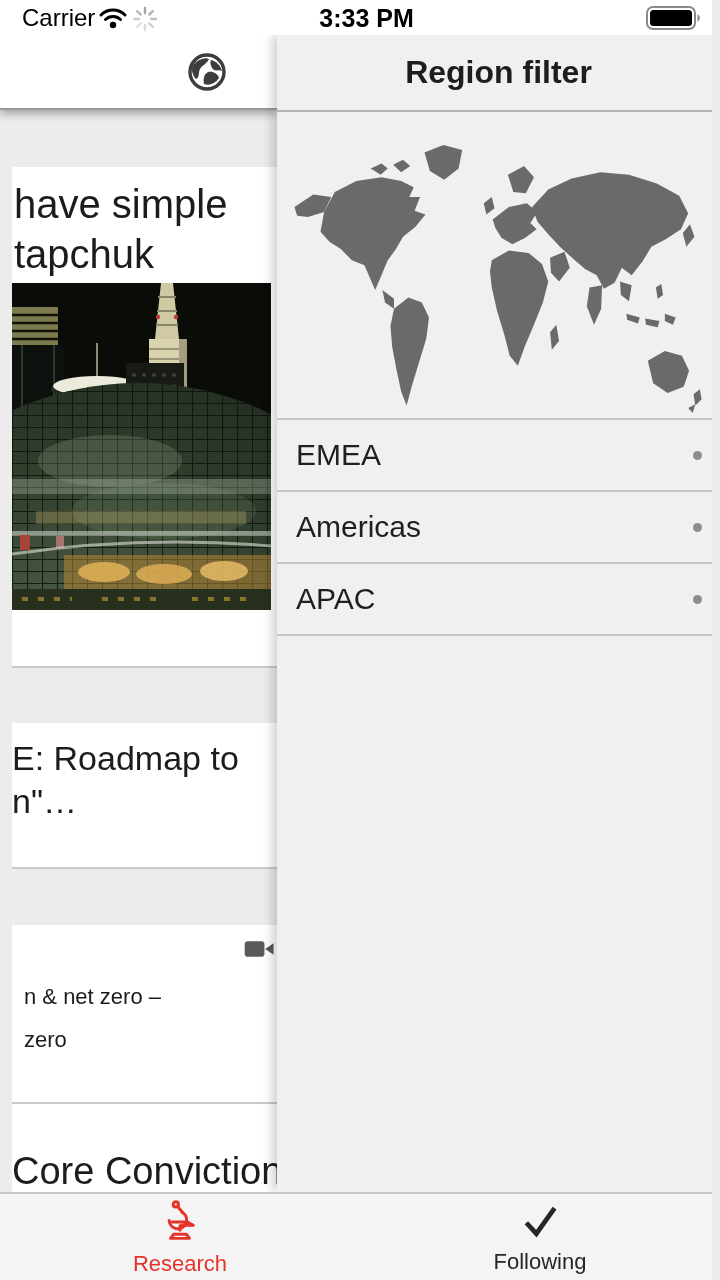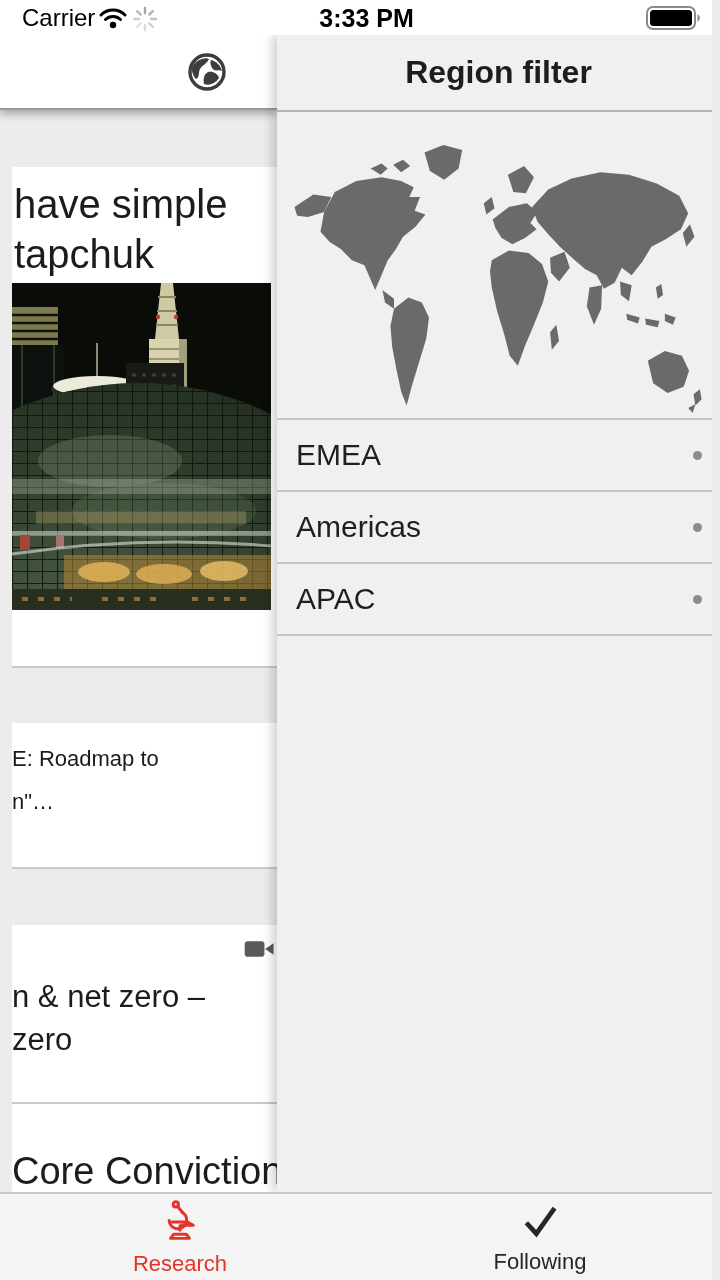--- a/index.html
+++ b/index.html
@@ -19,23 +19,23 @@
   .left-header { position:absolute; left:0; top:0; width:277px; height:110px; background:#fff;
                  border-bottom:2px solid #9a9a9a; box-shadow:0 4px 8px rgba(0,0,0,.30); z-index:10; }
   .globe-btn { position:absolute; left:186px; top:51px; width:42px; height:42px; }
 
   .card { position:absolute; left:12px; width:277px; background:#fff; border-bottom:2px solid #c9c9c9; overflow:hidden; z-index:1; }
   .card-title { color:#1c1c1c; letter-spacing:0; }
   .card1 { top:167px; height:501px; }
   .card1 .card-title { position:absolute; left:2px; top:12px; font-size:40px; line-height:50px; white-space:nowrap; }
   .article-image { position:absolute; left:0; top:116px; width:259px; height:327px; display:block; }
   .card2 { top:723px; height:146px; }
-  .card2 .card-title { position:absolute; left:0px; top:14px; font-size:22px; line-height:43px; white-space:nowrap; }
+  .card2 .card-title { position:absolute; left:0px; top:14px; font-size:34px; line-height:43px; white-space:nowrap; }
   .card3 { top:925px; height:179px; }
-  .card3 .card-title { position:absolute; left:0px; top:50px; font-size:31px; line-height:43px; white-space:nowrap; }
+  .card3 .card-title { position:absolute; left:0px; top:50px; font-size:22px; line-height:43px; white-space:nowrap;padding-left:12px; }
   .video-icon { position:absolute; top:12px; right:14px; width:31px; height:24px; }
   .card4 { top:1104px; height:88px; border-bottom:none; }
   .card4 .card-title { position:absolute; left:0px; top:44px; font-size:38px; line-height:46px; white-space:nowrap; }
 
   
   .panel { position:absolute; left:277px; top:35px; width:443px; height:1157px; background:#f0f0f0;
            box-shadow:-5px 0 10px rgba(0,0,0,.18); z-index:20; }
   .panel-header { position:absolute; top:0; left:0; width:100%; height:77px; background:#f0f0f0;
                   border-bottom:2px solid #b3b3b3; display:flex; align-items:center; justify-content:center; }
   .panel-title { font-size:32px; font-weight:bold; color:#1d1d1d; }

